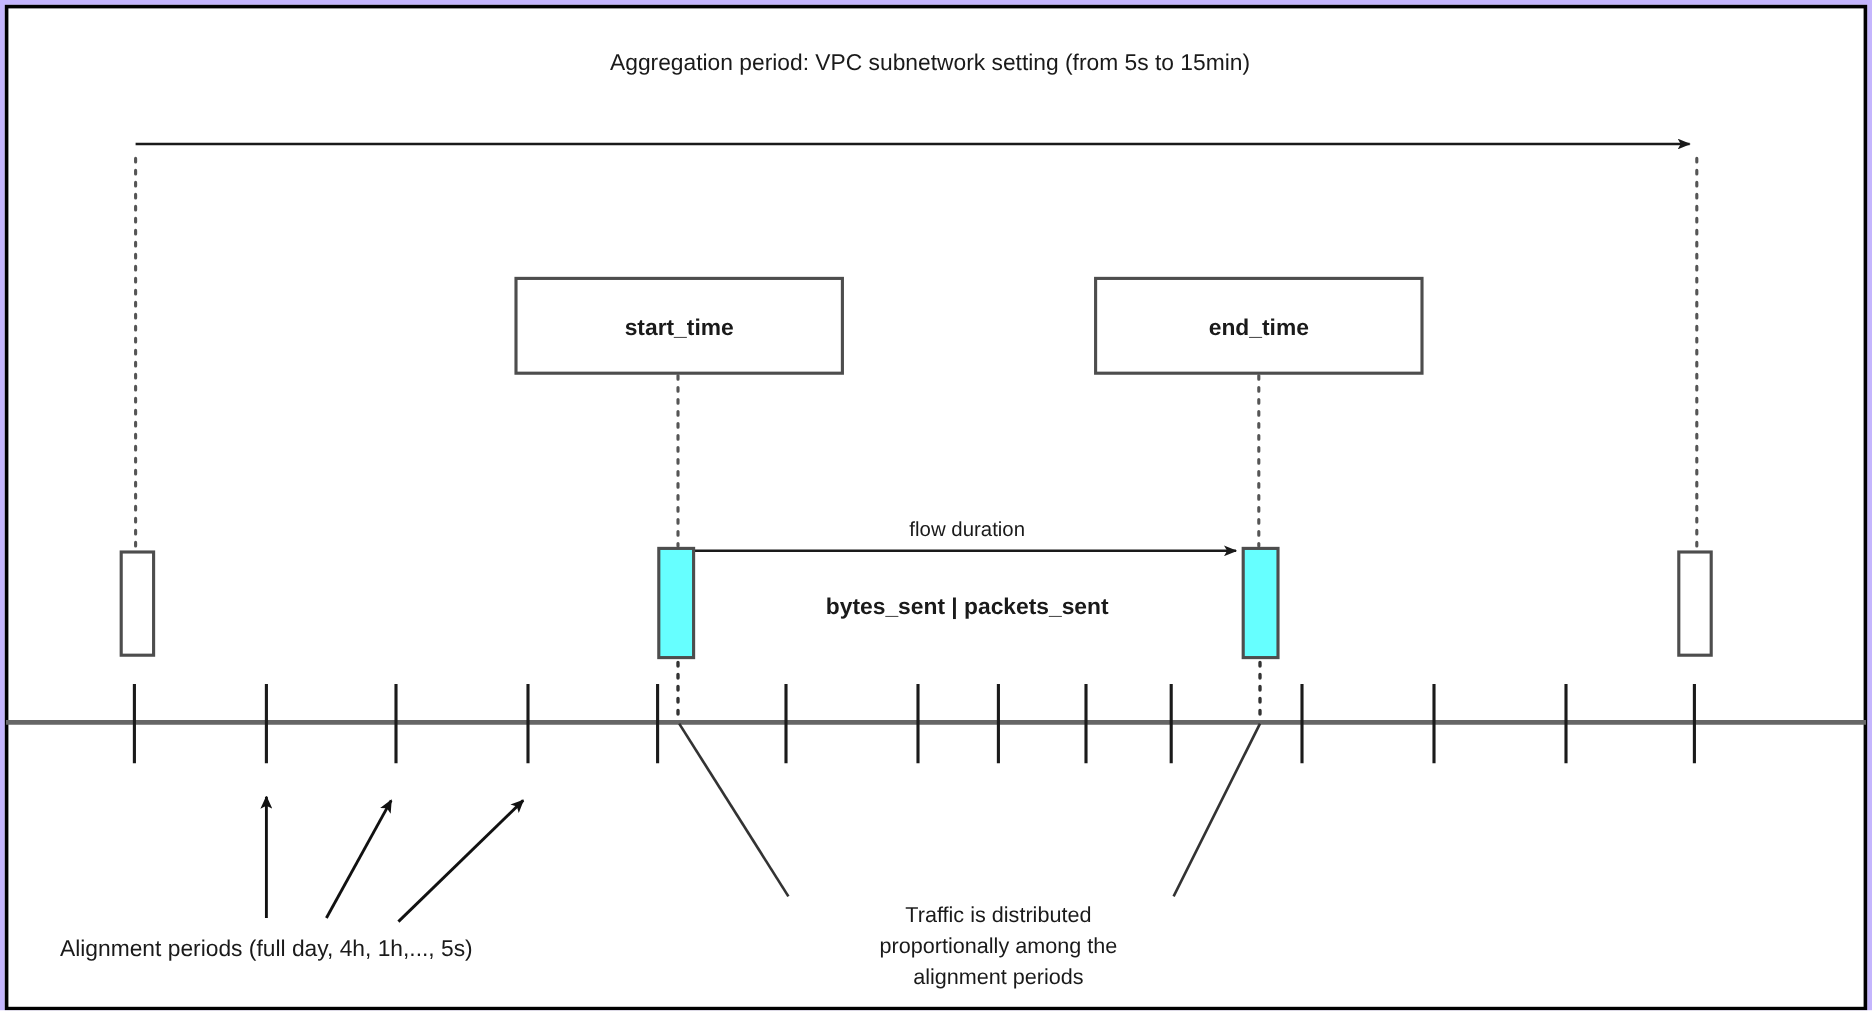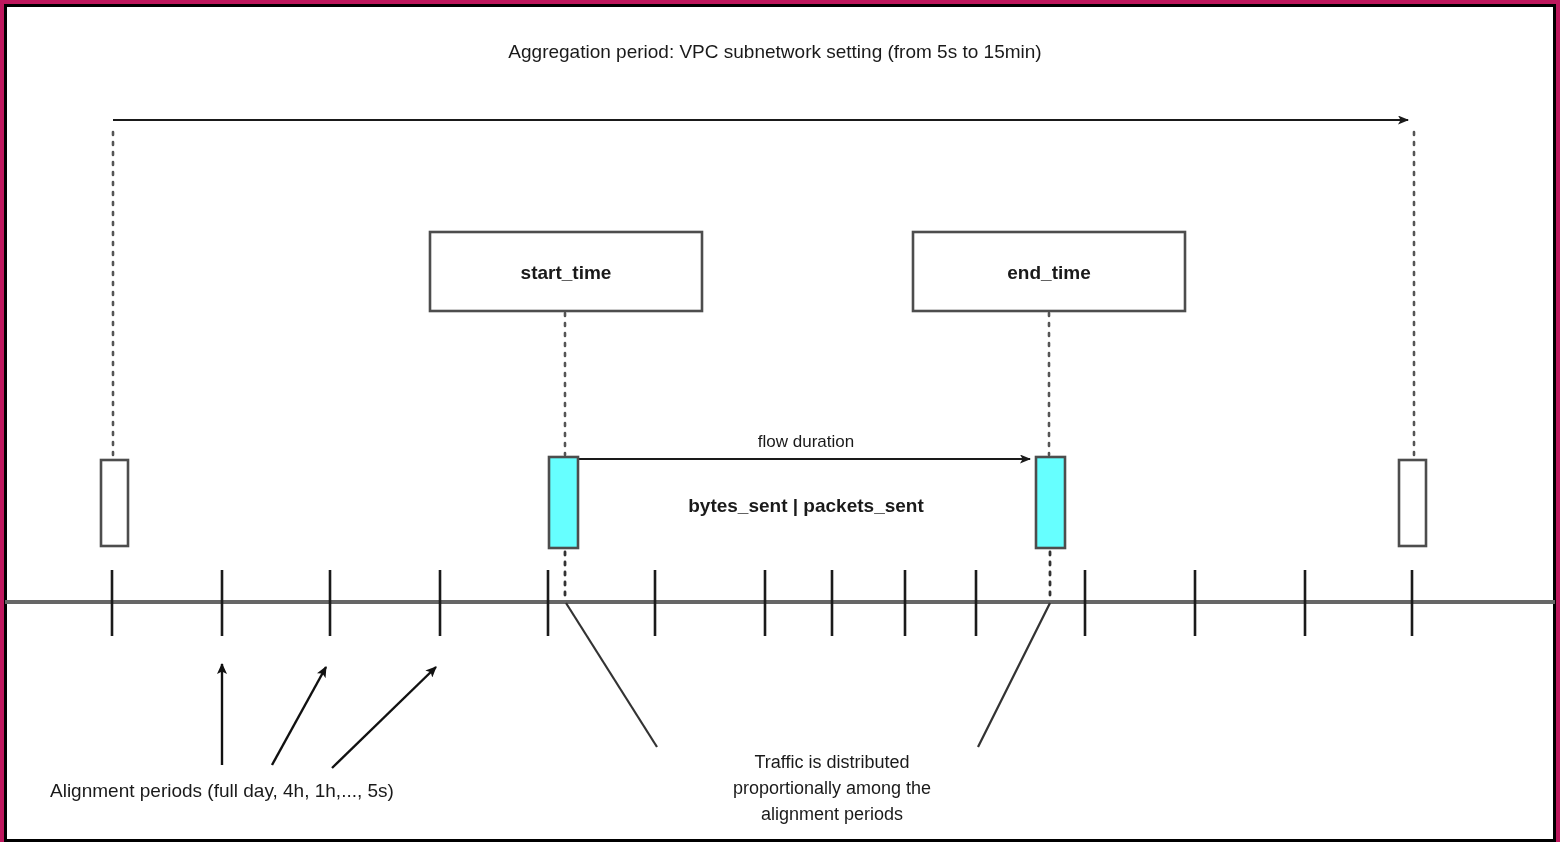--- a/index.html
+++ b/index.html
@@ -8,21 +8,21 @@
     padding: 0;
     background: #ffffff;
   }
   body {
     font-family: "Liberation Sans", sans-serif;
   }
   #diagram-root {
     position: relative;
     width: 1560px;
     height: 842px;
-    background: #be185d;
+    background: #c4b5fd;
     box-sizing: border-box;
     overflow: hidden;
   }
   #diagram-frame {
     position: absolute;
     left: 4px;
     top: 4px;
     width: 1552px;
     height: 838px;
     box-sizing: border-box;

